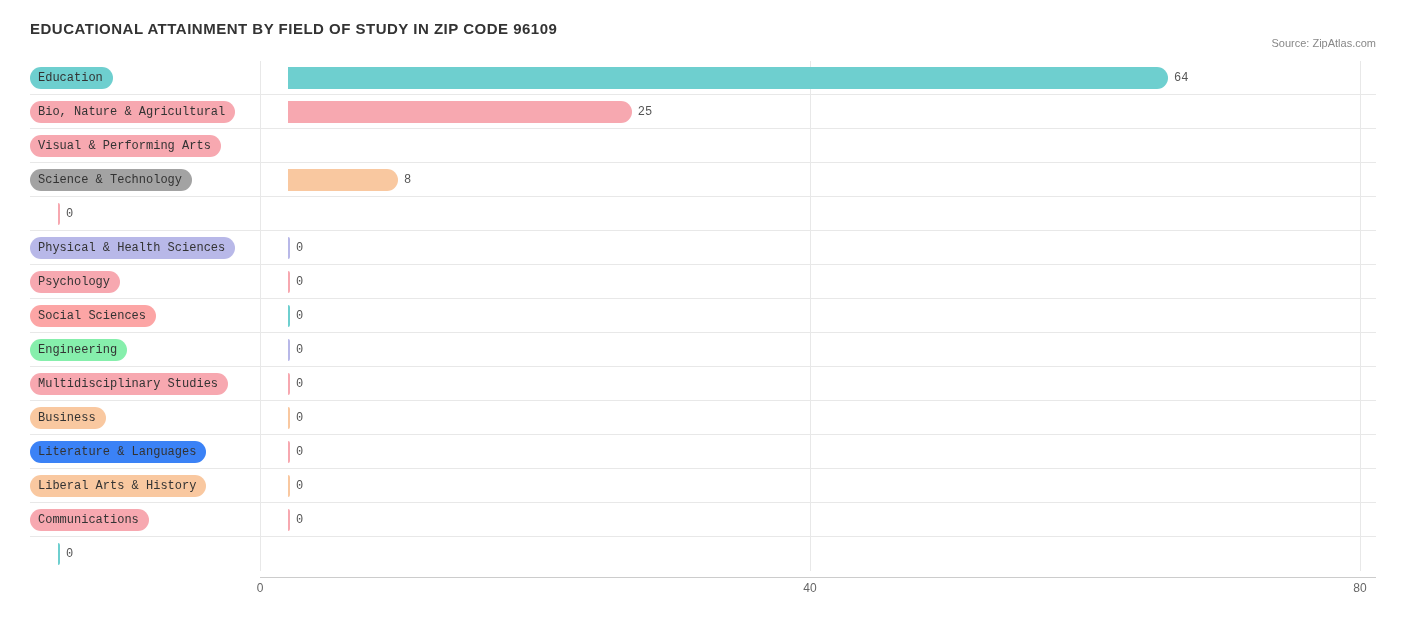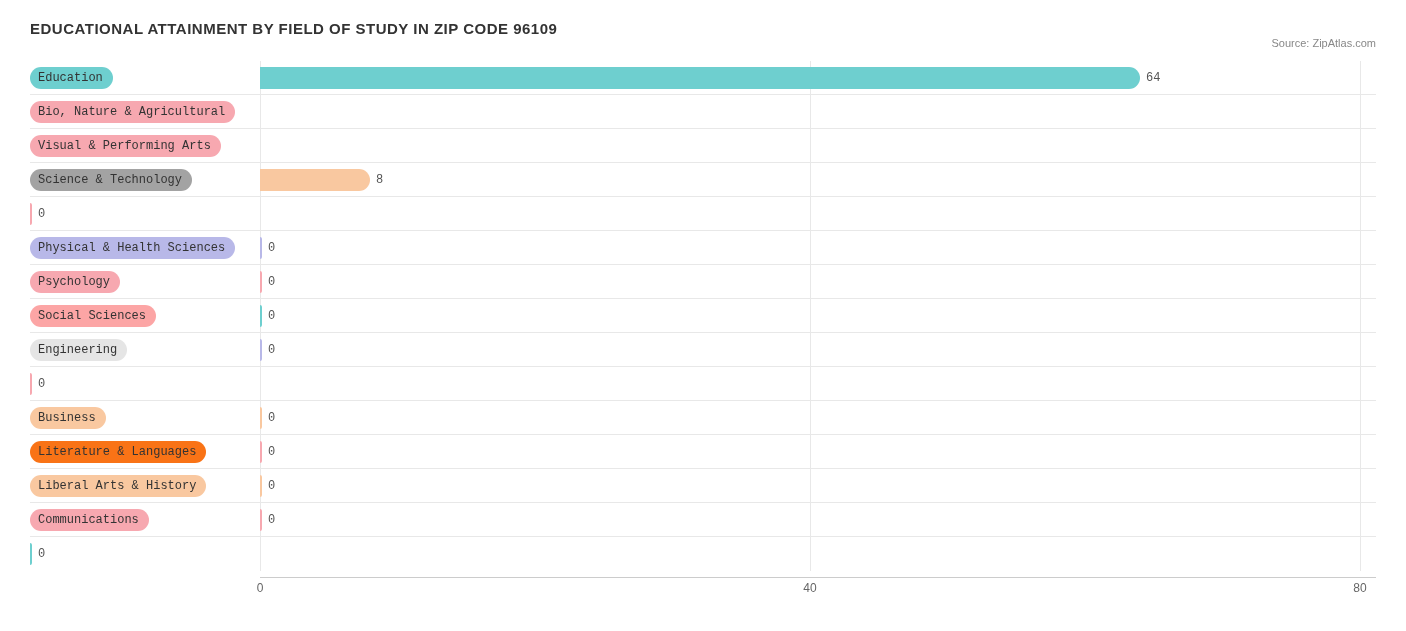--- a/index.html
+++ b/index.html
@@ -56,20 +56,21 @@
       font-size: 12px;
       color: #333;
       white-space: nowrap;
     }
     .bar-container {
       flex: 1;
       height: 100%;
       display: flex;
       align-items: center;
       position: relative;
+      padding-left: 28px;
     }
     .bar {
       height: 22px;
       border-radius: 0 11px 11px 0;
       display: flex;
       align-items: center;
       position: relative;
       min-width: 2px;
     }
     .bar-value {
@@ -129,20 +130,24 @@
         <span class="bar-value">64</span>
       </div>
     </div>
     <div class="bar-row">
       <div class="grid-line" style="left: 230px;"></div>
       <div class="grid-line" style="left: 780px;"></div>
       <div class="grid-line" style="left: 1330px;"></div>
       <div class="bar-label">
         <span class="bar-label-inner" style="background: rgb(247, 168, 176);">Bio, Nature &amp; Agricultural</span>
       </div>
+      <div class="bar-container">
+        <div class="bar" style="background: rgb(247, 168, 176); width: 343.75px;"></div>
+        <span class="bar-value">25</span>
+      </div>
     </div>
     <div class="bar-row">
       <div class="grid-line" style="left: 230px;"></div>
       <div class="grid-line" style="left: 780px;"></div>
       <div class="grid-line" style="left: 1330px;"></div>
       <div class="bar-label">
         <span class="bar-label-inner" style="background: rgb(247, 168, 176);">Visual &amp; Performing Arts</span>
       </div>
     </div>
     <div class="bar-row">
@@ -200,31 +205,34 @@
       <div class="bar-container">
         <div class="bar" style="background: rgb(110, 207, 207); width: 2px;"></div>
         <span class="bar-value">0</span>
       </div>
     </div>
     <div class="bar-row">
       <div class="grid-line" style="left: 230px;"></div>
       <div class="grid-line" style="left: 780px;"></div>
       <div class="grid-line" style="left: 1330px;"></div>
       <div class="bar-label">
-        <span class="bar-label-inner" style="background: #e5e5e5;">Engineering</span>
+        <span class="bar-label-inner" style="background: #86efac;">Engineering</span>
       </div>
       <div class="bar-container">
         <div class="bar" style="background: rgb(184, 184, 232); width: 2px;"></div>
         <span class="bar-value">0</span>
       </div>
     </div>
     <div class="bar-row">
       <div class="grid-line" style="left: 230px;"></div>
       <div class="grid-line" style="left: 780px;"></div>
       <div class="grid-line" style="left: 1330px;"></div>
+      <div class="bar-label">
+        <span class="bar-label-inner" style="background: rgb(247, 168, 176);">Multidisciplinary Studies</span>
+      </div>
       <div class="bar-container">
         <div class="bar" style="background: rgb(247, 168, 176); width: 2px;"></div>
         <span class="bar-value">0</span>
       </div>
     </div>
     <div class="bar-row">
       <div class="grid-line" style="left: 230px;"></div>
       <div class="grid-line" style="left: 780px;"></div>
       <div class="grid-line" style="left: 1330px;"></div>
       <div class="bar-label">
@@ -233,21 +241,21 @@
       <div class="bar-container">
         <div class="bar" style="background: rgb(249, 200, 160); width: 2px;"></div>
         <span class="bar-value">0</span>
       </div>
     </div>
     <div class="bar-row">
       <div class="grid-line" style="left: 230px;"></div>
       <div class="grid-line" style="left: 780px;"></div>
       <div class="grid-line" style="left: 1330px;"></div>
       <div class="bar-label">
-        <span class="bar-label-inner" style="background: #f97316;">Literature &amp; Languages</span>
+        <span class="bar-label-inner" style="background: #3b82f6;">Literature &amp; Languages</span>
       </div>
       <div class="bar-container">
         <div class="bar" style="background: rgb(247, 168, 176); width: 2px;"></div>
         <span class="bar-value">0</span>
       </div>
     </div>
     <div class="bar-row">
       <div class="grid-line" style="left: 230px;"></div>
       <div class="grid-line" style="left: 780px;"></div>
       <div class="grid-line" style="left: 1330px;"></div>

